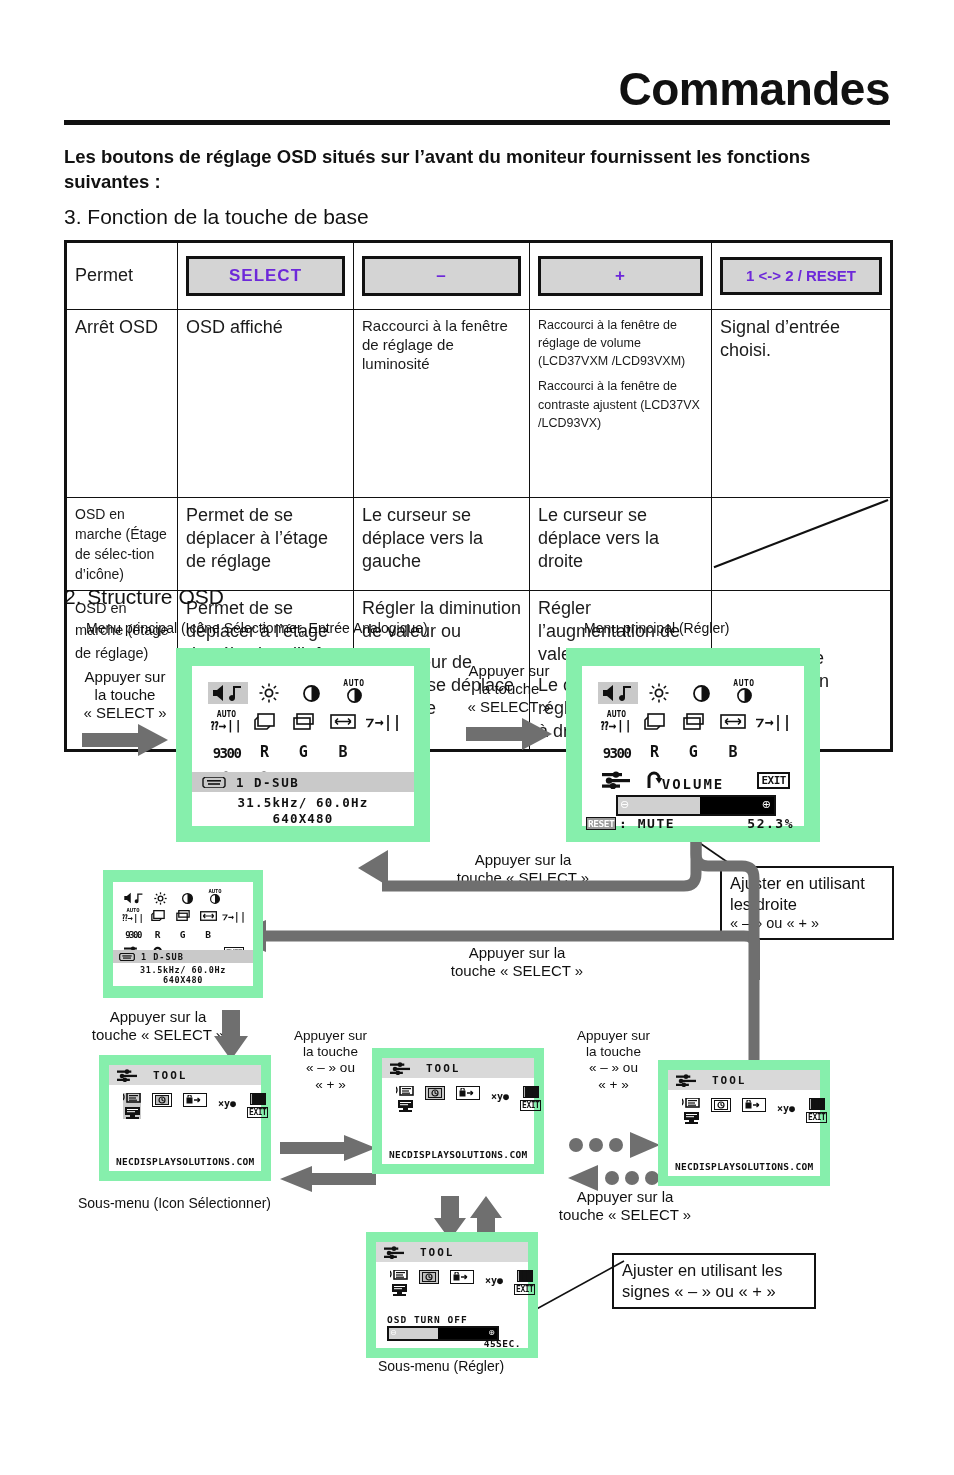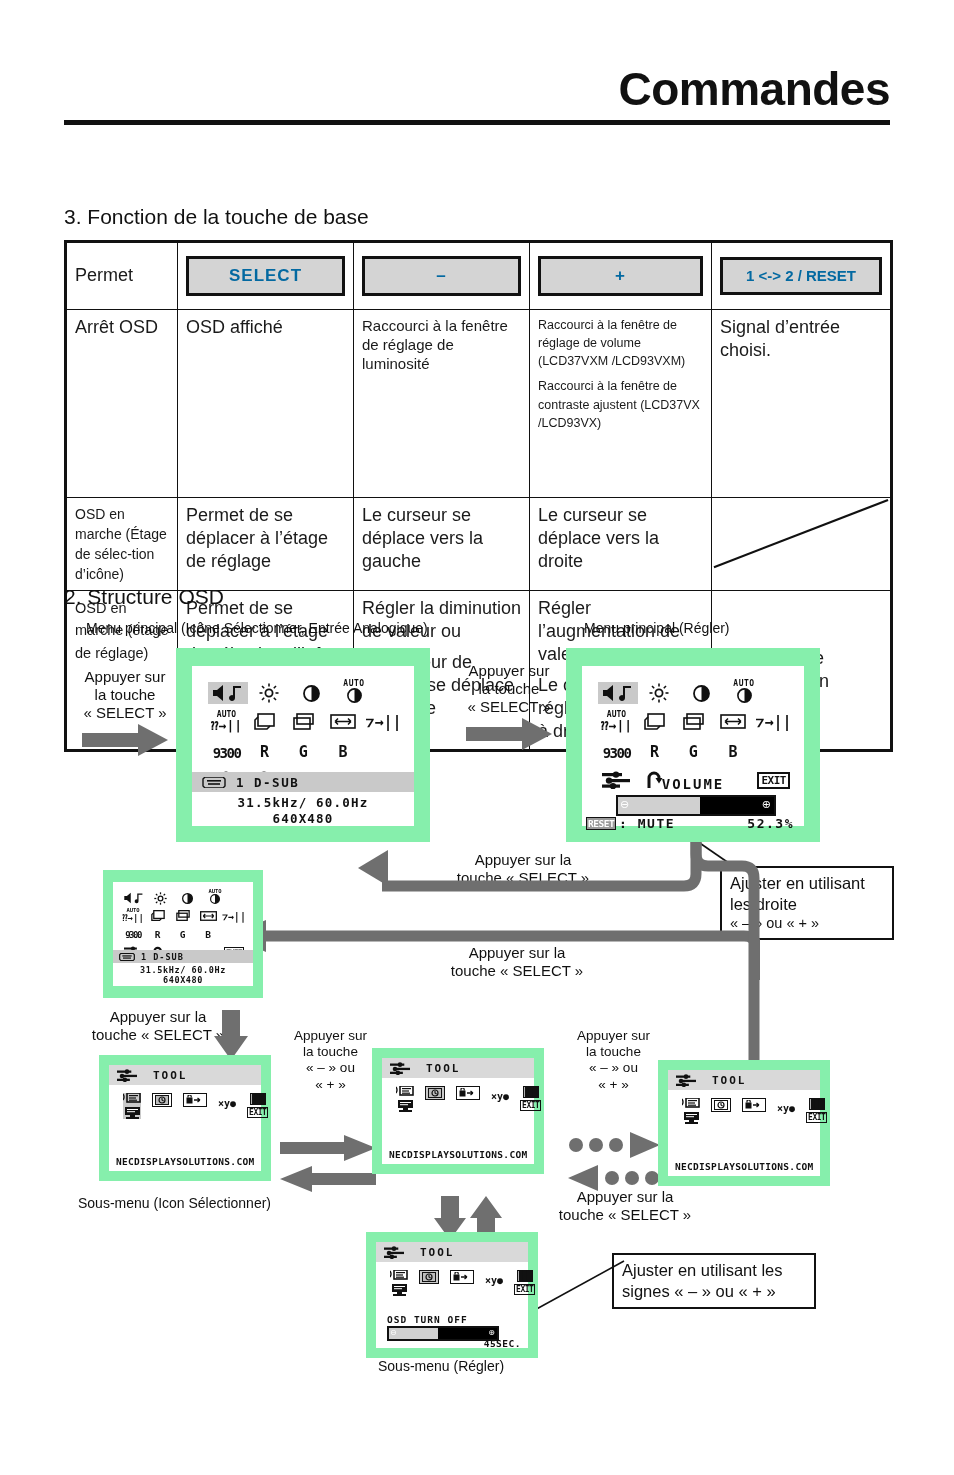--- a/index.html
+++ b/index.html
@@ -45,21 +45,21 @@
   #ctrl-table td{
     border:1.5px solid #111;
     vertical-align:top;
     padding:6px 6px 6px 8px;
     font-size:15px;line-height:1.28;
   }
   #ctrl-table tr.hdr td{vertical-align:middle;height:58px;padding:4px 8px;}
   .btnbox{
     border:3px solid #111;background:#d4d4d4;
     text-align:center;font-weight:bold;letter-spacing:1px;
-    padding:6px 2px;font-size:17px;color:#0369a1;
+    padding:6px 2px;font-size:17px;color:#6d28d9;
   }
   .btnbox.small{font-size:15px;letter-spacing:0px;padding:6px 1px;}
   .c0{width:112px;} .c1{width:176px;} .c2{width:176px;} .c3{width:182px;} .c4{width:180px;}
   .big{font-size:18px;}
   .tiny{font-size:12.5px;line-height:1.45;}
   .gap{height:8px;}
   .slashcell{position:relative;padding:0 !important;}
   .slashcell svg{display:block;width:100%;height:100%;}
 
   
@@ -98,20 +98,21 @@
   }
   .leader{position:absolute;}
 </style>
 </head>
 <body>
 
 <div class="page">
 
   <div id="page-title">Commandes</div>
   <div id="title-rule"></div>
+  <div id="intro">Les boutons de réglage OSD situés sur l’avant du moniteur fournissent les fonctions suivantes :</div>
   <div id="sec1-title">3. Fonction de la touche de base</div>
 
   <table id="ctrl-table">
     <colgroup>
       <col class="c0">
         <col class="c1">
         <col class="c2">
         <col class="c3">
         <col class="c4">
     </colgroup>

